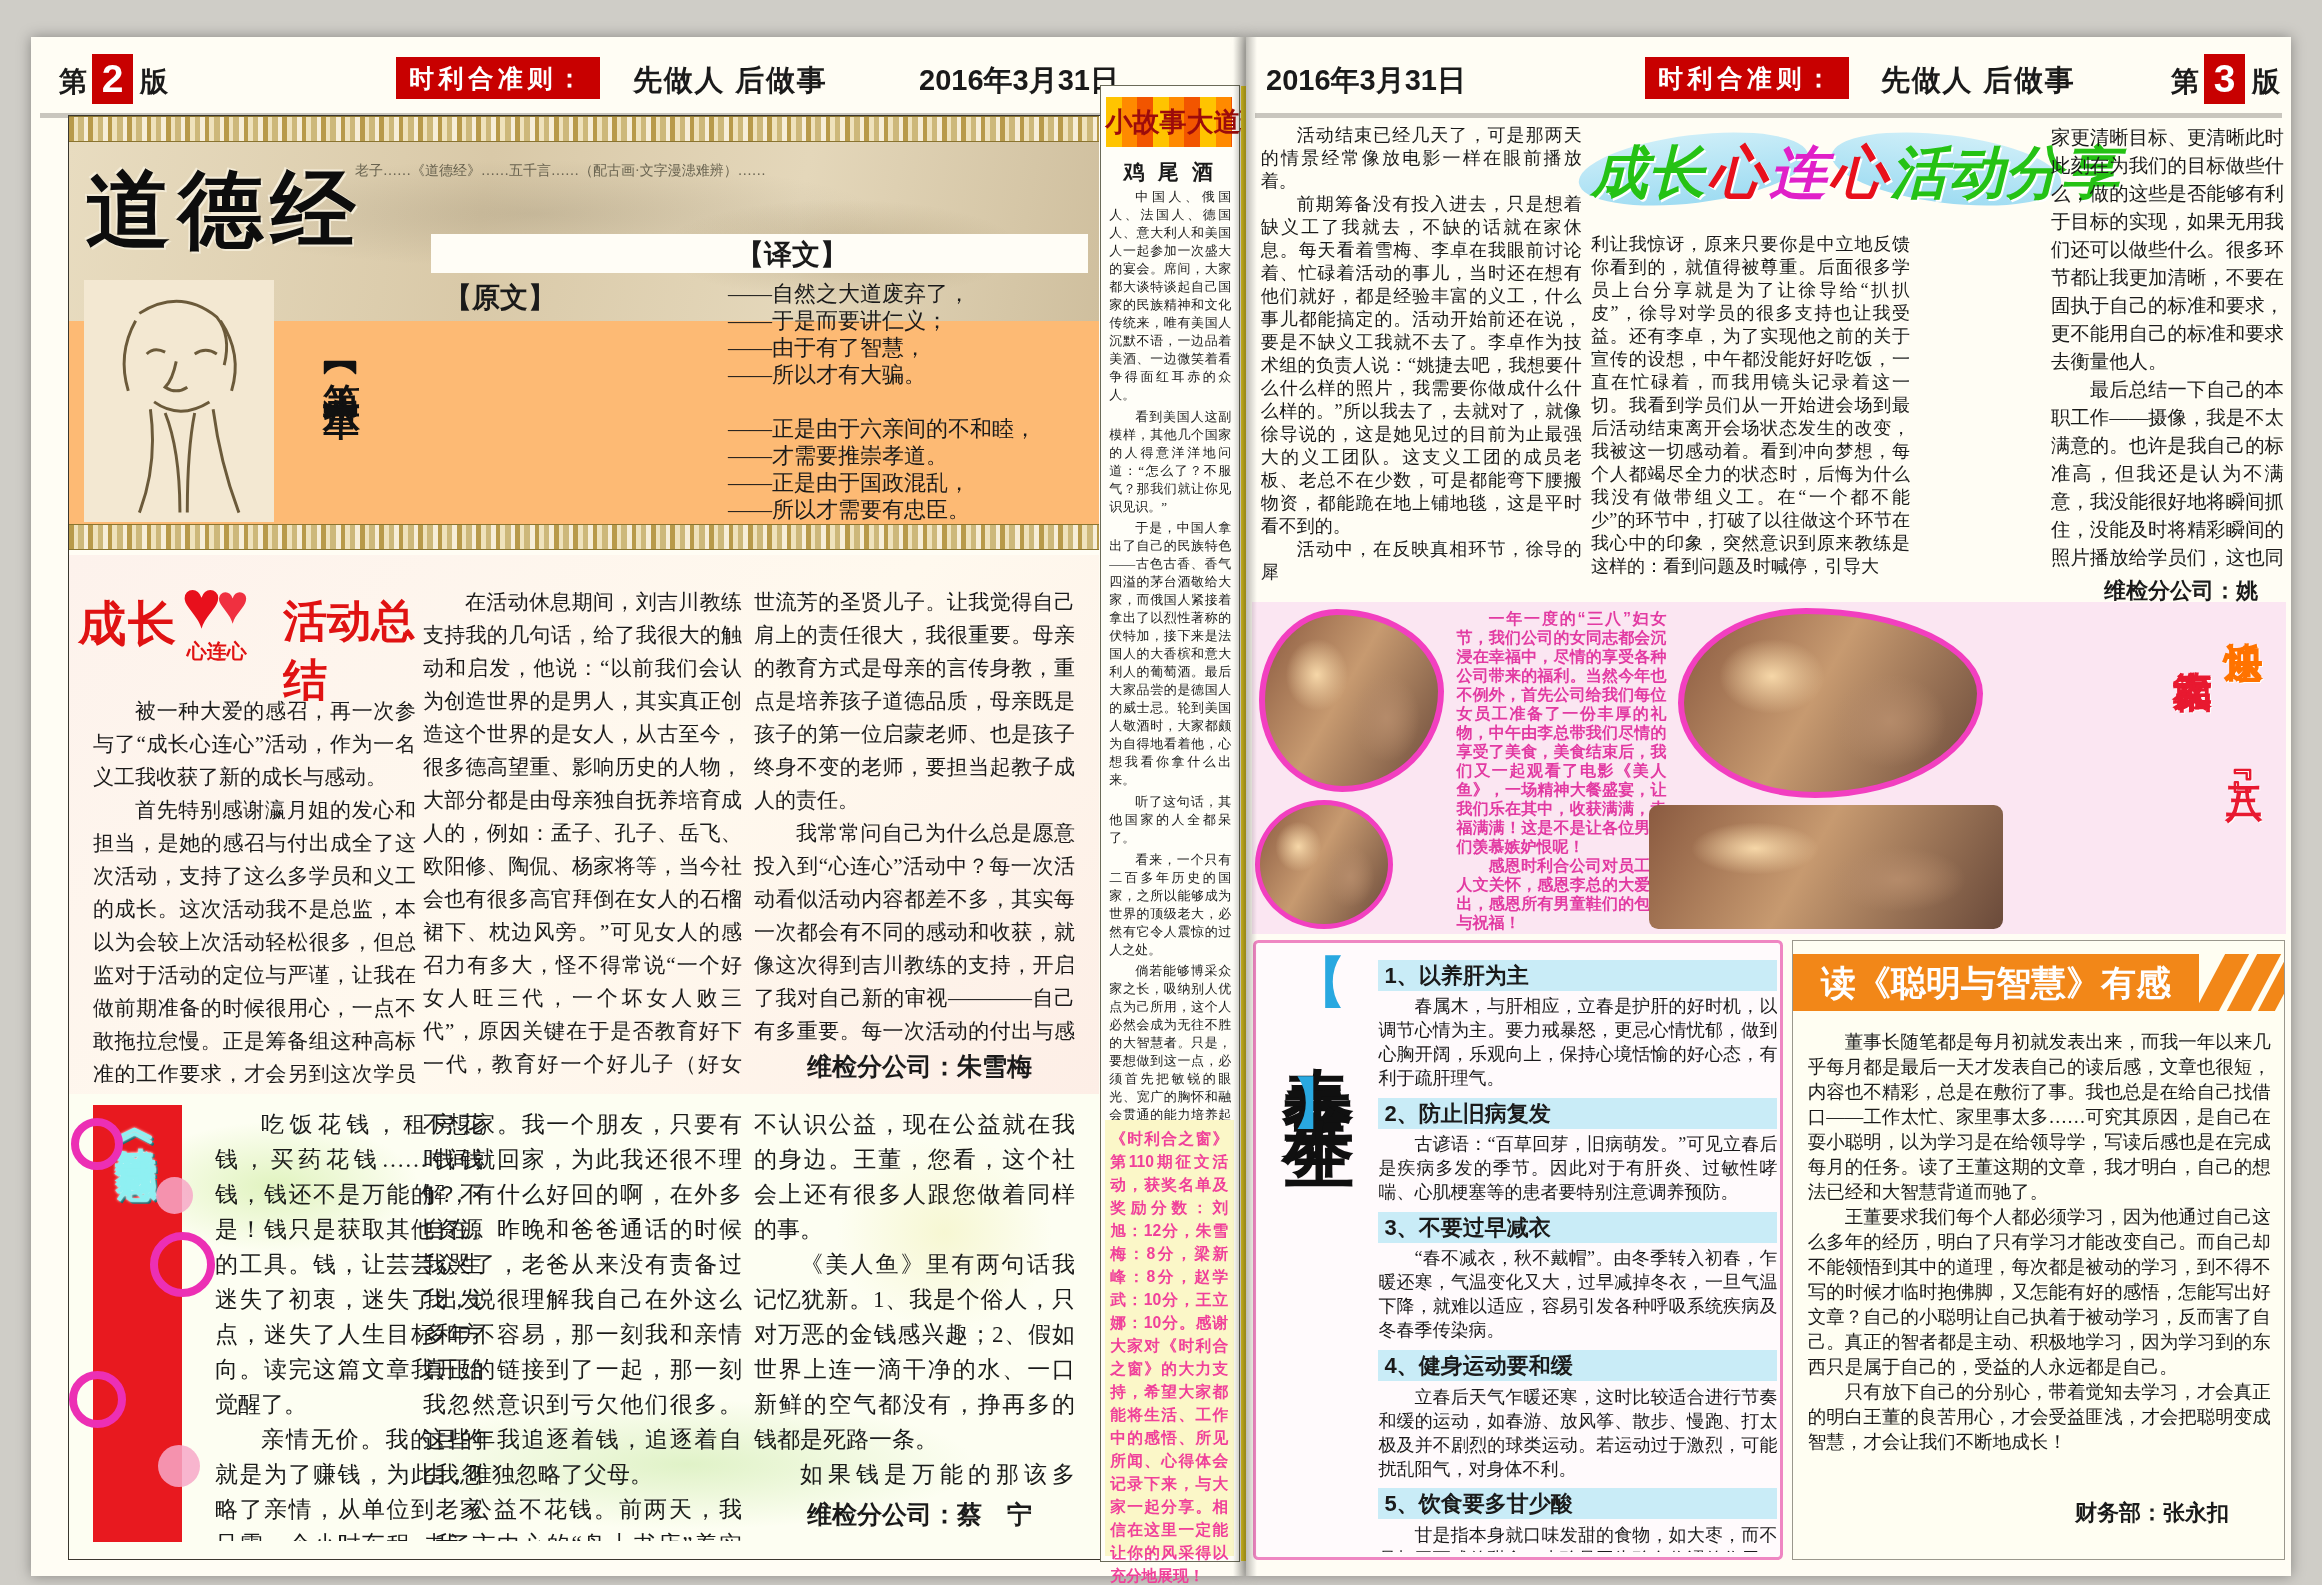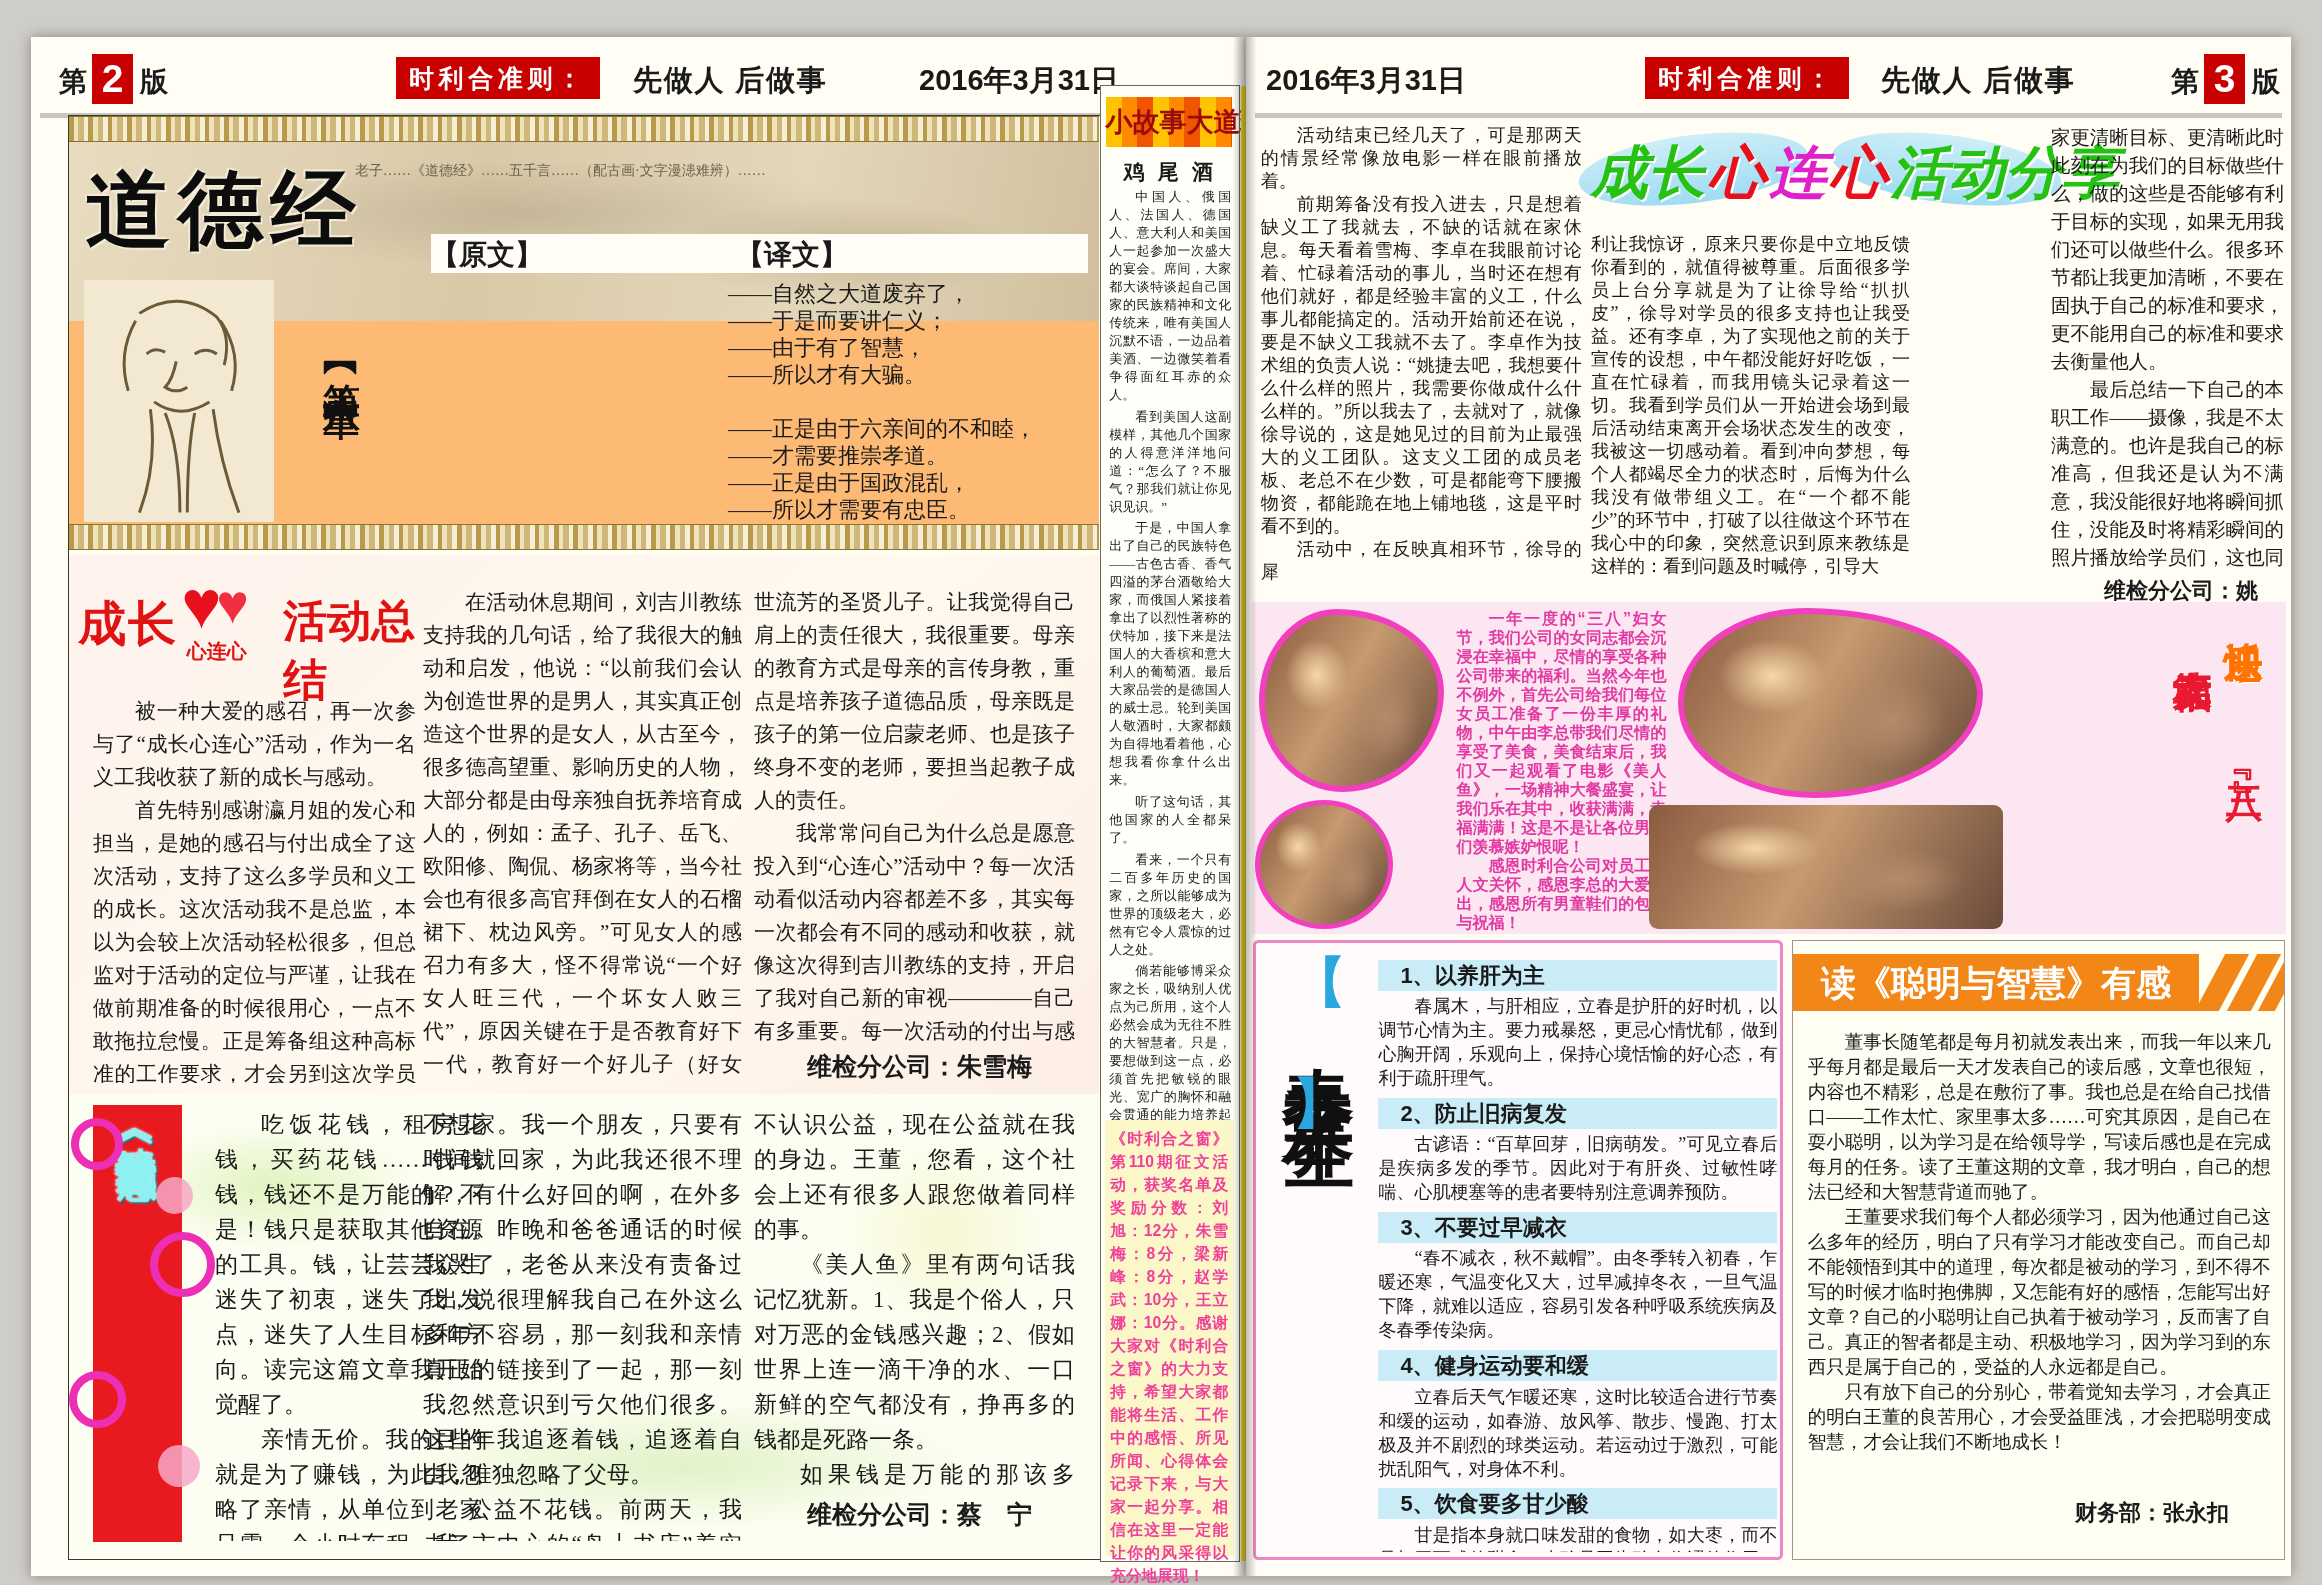--- a/index.html
+++ b/index.html
@@ -108,21 +108,21 @@
   .wtext p{margin:0;text-indent:2em;}
   .vtitle{position:absolute;writing-mode:vertical-rl;font-weight:bold;
       font-family:"Liberation Sans","DejaVu Sans",sans-serif;text-shadow:0.9px 0.9px 0 #fff;}
   
   #spring{position:absolute;left:7.4px;top:903px;width:530px;height:620px;background:#fffafc;
       border:3.7px solid #ef86c2;border-radius:5.5px;overflow:hidden;}
   #spr-title{position:absolute;left:14.8px;top:13px;width:96px;height:591px;text-align:center;}
   #spr-title .br{color:#29a8e0;font-size:54px;font-weight:bold;line-height:55px;}
   #spr-title .ch{writing-mode:vertical-rl;font-size:72px;font-weight:bold;letter-spacing:16.6px;color:#101010;
       font-family:"Liberation Sans","DejaVu Sans",sans-serif;}
-  .sprh{background:#c9ecf7;font-weight:bold;font-size:22px;line-height:31px;padding-left:22px;
+  .sprh{background:#c9ecf7;font-weight:bold;font-size:22px;line-height:31px;padding-left:6px;
       font-family:"Liberation Sans","DejaVu Sans",sans-serif;margin-top:7.4px;}
   .sprp{font-size:18px;line-height:24px;text-align:justify;text-indent:2em;margin:3.7px 0 0 0;}
   #spr-body{position:absolute;left:122px;top:9.2px;width:399px;height:600px;overflow:hidden;}
   
   #wisdom{position:absolute;left:546px;top:903px;width:493px;height:620px;background:#fffef2;
       border:1.8px solid #9a978c;overflow:hidden;}
   #wis-banner{position:absolute;left:0;top:13px;width:406px;height:57px;background:#f28718;
       color:#fff;font-weight:bold;font-size:35px;line-height:57px;text-align:center;
       font-family:"Liberation Sans","DejaVu Sans",sans-serif;}
   .stripe{position:absolute;top:13px;width:24px;height:57px;background:#f28718;transform:skewX(-28deg);}
@@ -163,21 +163,21 @@
               <path d="M50 44 Q48 54 44 58 Q50 62 56 58"></path>
               <path d="M38 66 Q52 76 68 66"></path>
               <path d="M36 70 Q40 100 30 126 M70 70 Q74 100 84 126"></path>
               <path d="M44 72 Q52 92 52 126 M60 72 Q56 92 56 126"></path>
               <path d="M28 22 Q18 40 24 60 M74 22 Q86 40 80 60"></path>
             </g>
           </svg>
         </div>
         <div id="ddj-chapter">【第十八章】</div>
         <div id="ddj-thead">
-          <span class="thcell" style="left:0;">【原文】</span>
+          <span class="thcell" style="left:13px;margin-top:43px;">【原文】</span>
           <span class="thcell" style="left:305px;">【译文】</span>
         </div>
         <div id="ddj-trans" class="ddjcol">
             <p>——自然之大道废弃了，</p>
             <p>——于是而要讲仁义；</p>
             <p>——由于有了智慧，</p>
             <p>——所以才有大骗。</p>
             <p></p>
             <p>——正是由于六亲间的不和睦，</p>
             <p>——才需要推崇孝道。</p>

